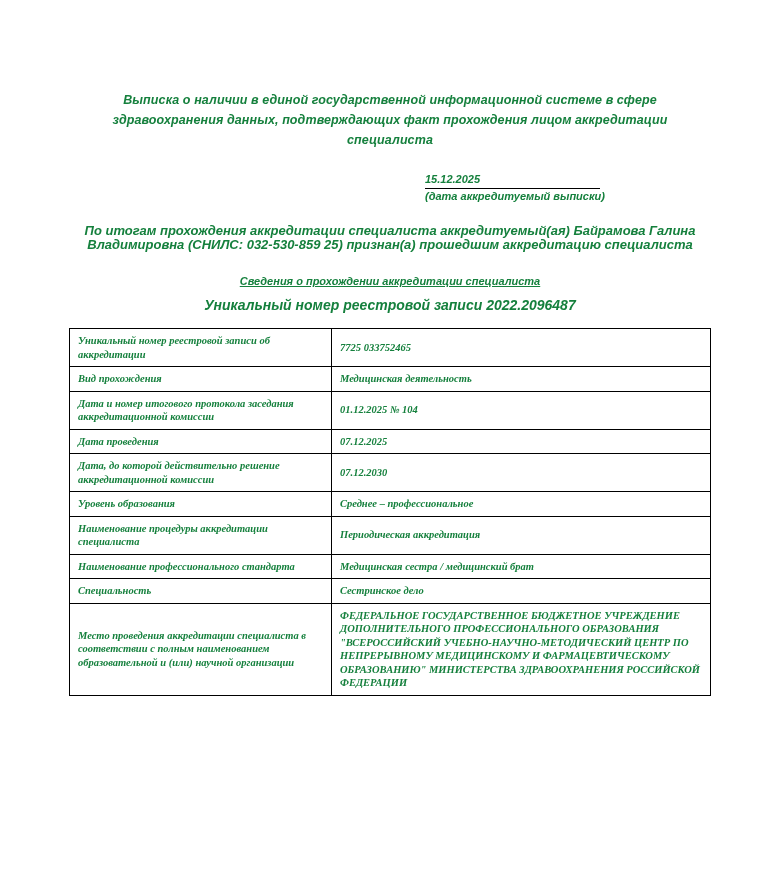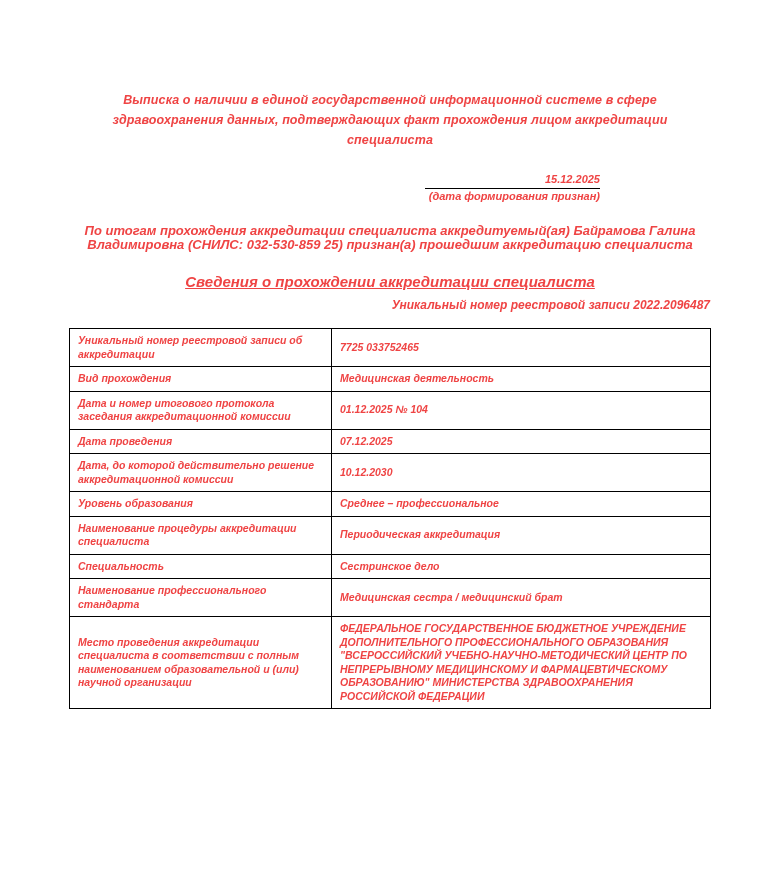--- a/index.html
+++ b/index.html
@@ -9,35 +9,35 @@
   }
   .page {
     position: relative;
     width: 780px;
     height: 890px;
     background: #ffffff;
     overflow: hidden;
     font-family: "Liberation Sans", "DejaVu Sans", sans-serif;
     font-style: italic;
     font-weight: bold;
-    color: #ef4444;
+    color: #15803d;
     box-sizing: border-box;
   }
   .doc-title {
     margin: 90px auto 0 auto;
     width: 560px;
     text-align: center;
     font-size: 12.5px;
     line-height: 20px;
     letter-spacing: 0.1px;
   }
   .date-block {
     width: 175px;
     margin: 22px 180px 0 auto;
-    text-align: right;
+    text-align: left;
   }
   .date-value {
     display: block;
     font-size: 11px;
     line-height: 14px;
     padding-bottom: 2px;
     border-bottom: 1.5px solid #000000;
   }
   .date-caption {
     display: block;
@@ -50,36 +50,37 @@
     margin: 21px auto 0 auto;
     width: 656px;
     text-align: center;
     font-size: 13px;
     line-height: 13.5px;
   }
   .section-heading {
     margin: 24px auto 0 auto;
     width: 600px;
     text-align: center;
-    font-size: 15px;
+    font-size: 11px;
     line-height: 13px;
     text-decoration: underline;
   }
   .registry-line {
     margin: 9px auto 0 auto;
     width: 640px;
-    text-align: right;
-    font-size: 12px;
+    text-align: center;
+    font-size: 14px;
     line-height: 17px;
   }
   table.acc-table {
     margin: 14px auto 0 auto;
     width: 607px;
     border-collapse: collapse;
     table-layout: fixed;
+    font-family: Liberation Serif, serif;
   }
   table.acc-table td {
     border: 1.5px solid #000000;
     font-size: 10.5px;
     line-height: 13.5px;
     padding: 5px 8px 5px 8px;
     vertical-align: middle;
     word-wrap: break-word;
   }
   table.acc-table td.label-cell { width: 245px; }
@@ -87,21 +88,21 @@
 </style>
 </head>
 <body>
 
 <div class="page">
 
   <div class="doc-title">Выписка о наличии в единой государственной информационной системе в сфере здравоохранения данных, подтверждающих факт прохождения лицом аккредитации специалиста</div>
 
   <div class="date-block">
     <span class="date-value">15.12.2025</span>
-    <span class="date-caption">(дата формирования признан)</span>
+    <span class="date-caption">(дата аккредитуемый выписки)</span>
   </div>
 
   <div class="intro">По итогам прохождения аккредитации специалиста аккредитуемый(ая) Байрамова Галина Владимировна (СНИЛС: 032-530-859 25) признан(а) прошедшим аккредитацию специалиста</div>
 
   <div class="section-heading">Сведения о прохождении аккредитации специалиста</div>
 
   <div class="registry-line">Уникальный номер реестровой записи 2022.2096487</div>
 
   <table class="acc-table">
     <tbody>
@@ -121,41 +122,41 @@
           <td class="value-cell">01.12.2025 № 104</td>
         </tr>
 
         <tr>
           <td class="label-cell">Дата проведения</td>
           <td class="value-cell">07.12.2025</td>
         </tr>
 
         <tr>
           <td class="label-cell">Дата, до которой действительно решение аккредитационной комиссии</td>
-          <td class="value-cell">10.12.2030</td>
+          <td class="value-cell">07.12.2030</td>
         </tr>
 
         <tr>
           <td class="label-cell">Уровень образования</td>
           <td class="value-cell">Среднее – профессиональное</td>
         </tr>
 
         <tr>
           <td class="label-cell">Наименование процедуры аккредитации специалиста</td>
           <td class="value-cell">Периодическая аккредитация</td>
         </tr>
 
         <tr>
-          <td class="label-cell">Специальность</td>
-          <td class="value-cell">Сестринское дело</td>
+          <td class="label-cell">Наименование профессионального стандарта</td>
+          <td class="value-cell">Медицинская сестра / медицинский брат</td>
         </tr>
 
         <tr>
-          <td class="label-cell">Наименование профессионального стандарта</td>
-          <td class="value-cell">Медицинская сестра / медицинский брат</td>
+          <td class="label-cell">Специальность</td>
+          <td class="value-cell">Сестринское дело</td>
         </tr>
 
         <tr>
           <td class="label-cell">Место проведения аккредитации специалиста в соответствии с полным наименованием образовательной и (или) научной организации</td>
           <td class="value-cell">ФЕДЕРАЛЬНОЕ ГОСУДАРСТВЕННОЕ БЮДЖЕТНОЕ УЧРЕЖДЕНИЕ ДОПОЛНИТЕЛЬНОГО ПРОФЕССИОНАЛЬНОГО ОБРАЗОВАНИЯ "ВСЕРОССИЙСКИЙ УЧЕБНО-НАУЧНО-МЕТОДИЧЕСКИЙ ЦЕНТР ПО НЕПРЕРЫВНОМУ МЕДИЦИНСКОМУ И ФАРМАЦЕВТИЧЕСКОМУ ОБРАЗОВАНИЮ" МИНИСТЕРСТВА ЗДРАВООХРАНЕНИЯ РОССИЙСКОЙ ФЕДЕРАЦИИ</td>
         </tr>
       </tbody>
   </table>
 
 </div>

